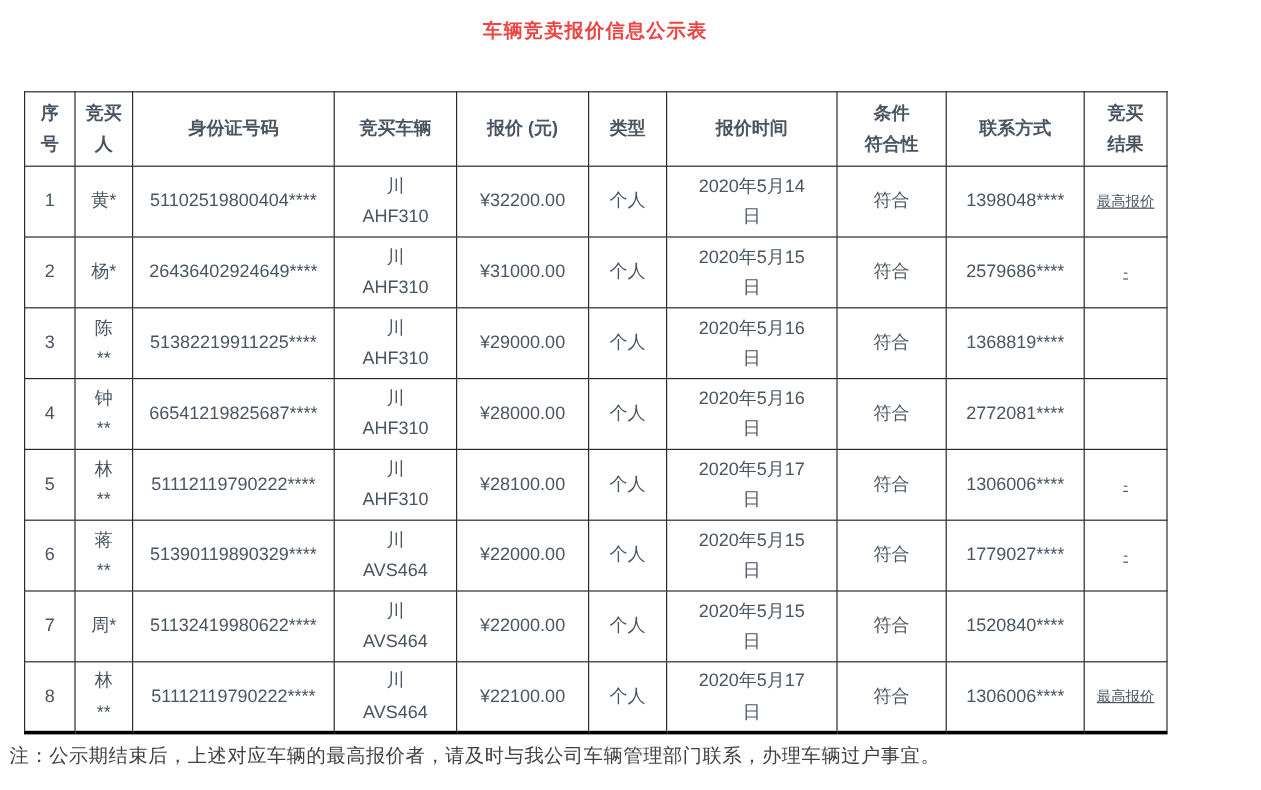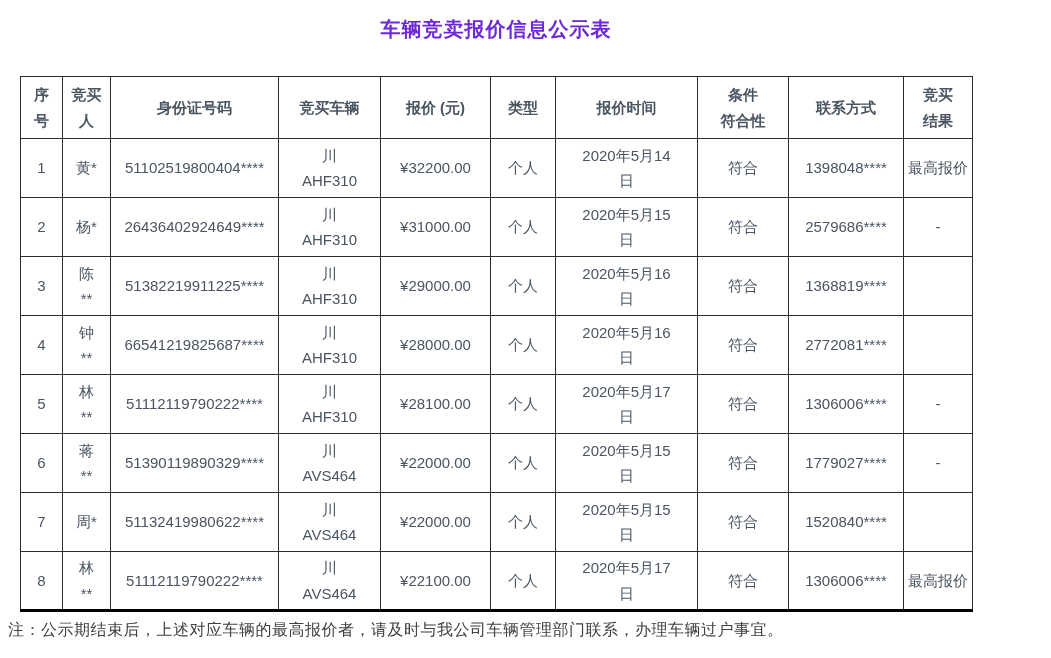--- a/index.html
+++ b/index.html
@@ -17,23 +17,23 @@
     height: 658px;
     background: #ffffff;
     overflow: hidden;
   }
   .title {
     position: absolute;
     top: 16px;
     left: 20px;
     width: 952px;
     text-align: center;
-    font-size: 20px;
+    font-size: 16px;
     font-weight: bold;
-    color: #6d28d9;
+    color: #ef4444;
     letter-spacing: 1px;
   }
   table.bid-table {
     position: absolute;
     left: 20px;
     top: 76px;
     width: 952px;
     border-collapse: collapse;
     table-layout: fixed;
   }
@@ -57,21 +57,21 @@
   col.c0 { width: 42px; }
   col.c1 { width: 48px; }
   col.c2 { width: 168px; }
   col.c3 { width: 102px; }
   col.c4 { width: 110px; }
   col.c5 { width: 65px; }
   col.c6 { width: 142px; }
   col.c7 { width: 91px; }
   col.c8 { width: 115px; }
   col.c9 { width: 69px; }
-  table.bid-table td.col-result { font-size: 15px; }
+  table.bid-table td.col-result { font-size: 12px; text-decoration: underline; }
   .footnote {
     position: absolute;
     left: 8px;
     top: 620px;
     font-size: 16px;
     color: #404040;
     letter-spacing: 0.5px;
   }
 </style>
 </head>

